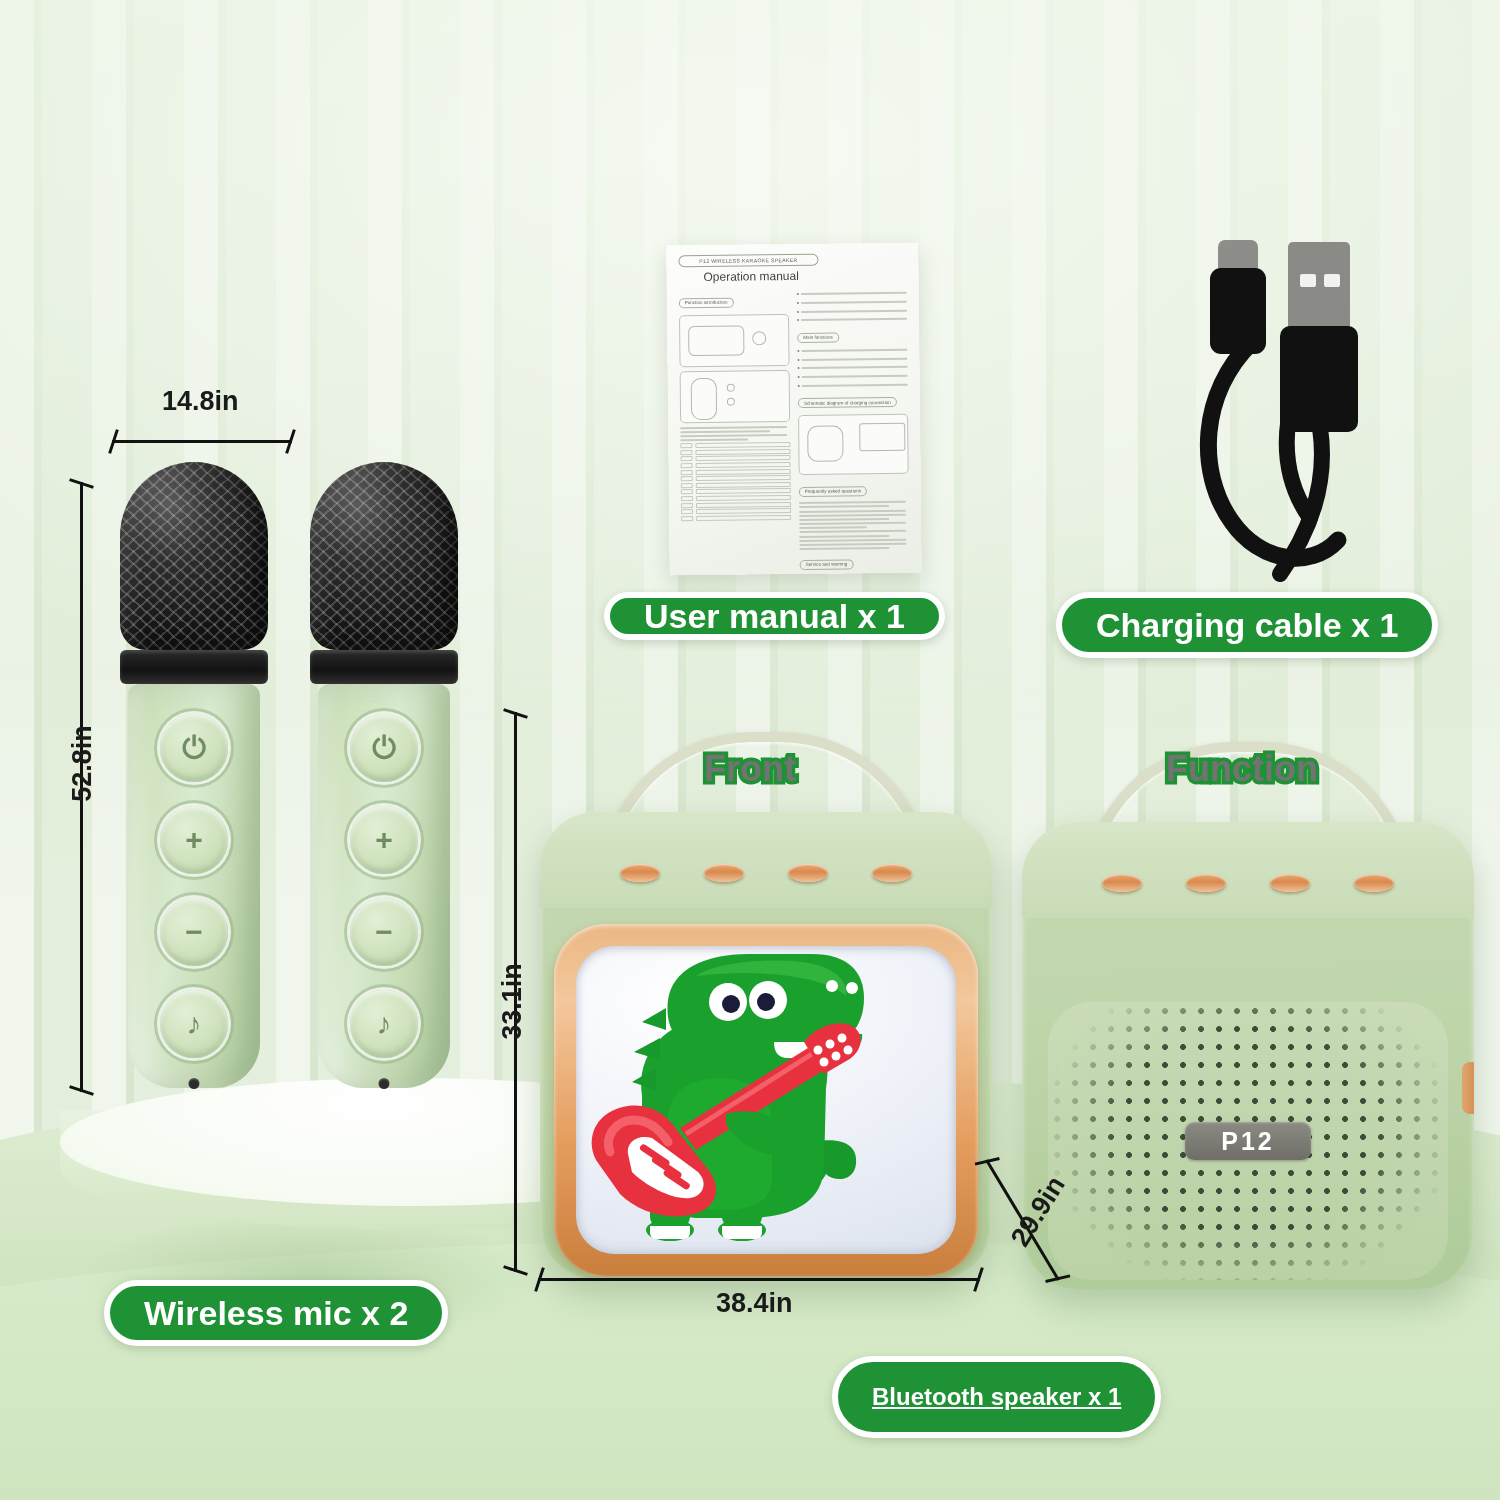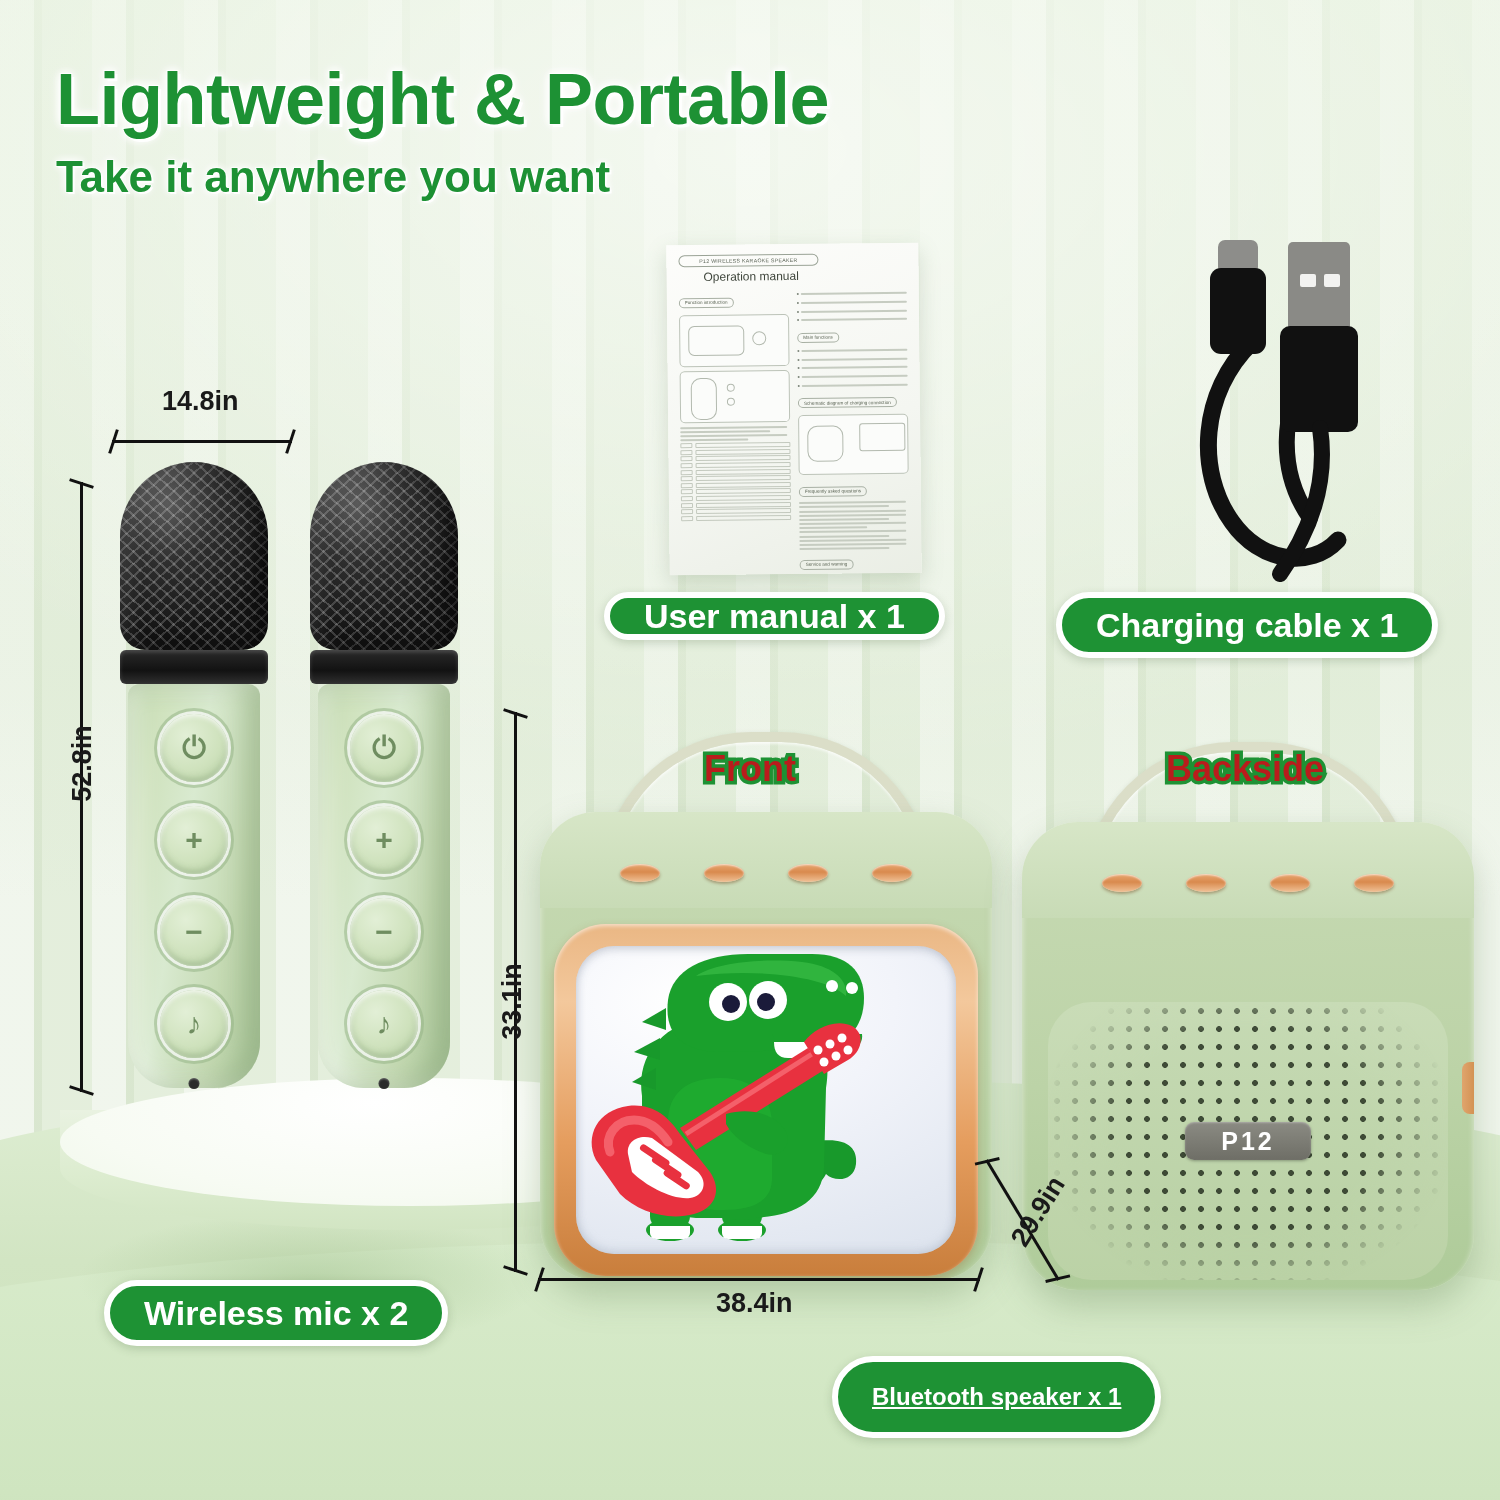--- a/index.html
+++ b/index.html
@@ -110,21 +110,21 @@
     padding: 0 34px;
   }
   #badge-manual  { left: 604px;  top: 592px;  height: 48px; font-size: 34px; }
   #badge-cable   { left: 1056px; top: 592px;  height: 66px; font-size: 34px; }
   #badge-mic     { left: 104px;  top: 1248px; height: 66px; font-size: 34px; margin-top: 32px; }
   #badge-speaker { left: 832px;  top: 1356px; height: 82px; font-size: 24px; text-decoration: underline; }
 
   
   .viewlabel {
     position: absolute;
-    font-size: 36px; font-weight: 800; color: #b91c1c;
+    font-size: 36px; font-weight: 800; color: #737373;
     -webkit-text-stroke: 7px #1e9234;
     paint-order: stroke fill;
     white-space: nowrap;
   }
   #label-front    { left: 704px;  top: 748px; }
   #label-backside { left: 1166px; top: 748px; }
 
   
   .dim-text {
     position: absolute;
@@ -412,24 +412,20 @@
   <div class="bg-wash"></div>
 
   <div class="platform-back"></div>
   <div class="platform-front"></div>
   <div class="pedestal-shadow"></div>
   <div class="pedestal">
     <div class="side"></div>
     <div class="top"></div>
   </div>
 
-  <div class="headline-wrap">
-    <div class="headline">Lightweight &amp; Portable</div>
-    <div class="subline">Take it anywhere you want</div>
-  </div>
 
   <div class="mic" id="mic-left">
     <div class="mic-head"></div>
     <div class="mic-collar"></div>
     <div class="mic-body">
       <div class="mic-btn b1">⏻</div>
       <div class="mic-btn b2">+</div>
       <div class="mic-btn b3">−</div>
       <div class="mic-btn b4">♪</div>
       <div class="mic-led"></div>
@@ -716,20 +712,20 @@
   <div class="dim-line-v" id="dim-h-spk-line"></div>
   <div class="dim-text" id="dim-h-spk-text">33.1in</div>
 
   <div class="dim-line-h" id="dim-w-spk-line"></div>
   <div class="dim-text" id="dim-w-spk-text">38.4in</div>
 
   <div class="dim-line-v" id="dim-d-spk-line"></div>
   <div class="dim-text" id="dim-d-spk-text">29.9in</div>
 
   <div class="viewlabel" id="label-front">Front</div>
-  <div class="viewlabel" id="label-backside">Backside</div>
+  <div class="viewlabel" id="label-backside">Function</div>
 
   <div class="pill" id="badge-manual">User manual x 1</div>
   <div class="pill" id="badge-cable">Charging cable x 1</div>
   <div class="pill" id="badge-mic">Wireless mic x 2</div>
   <div class="pill" id="badge-speaker">Bluetooth speaker x 1</div>
 
 </div>
 
 </body></html>

